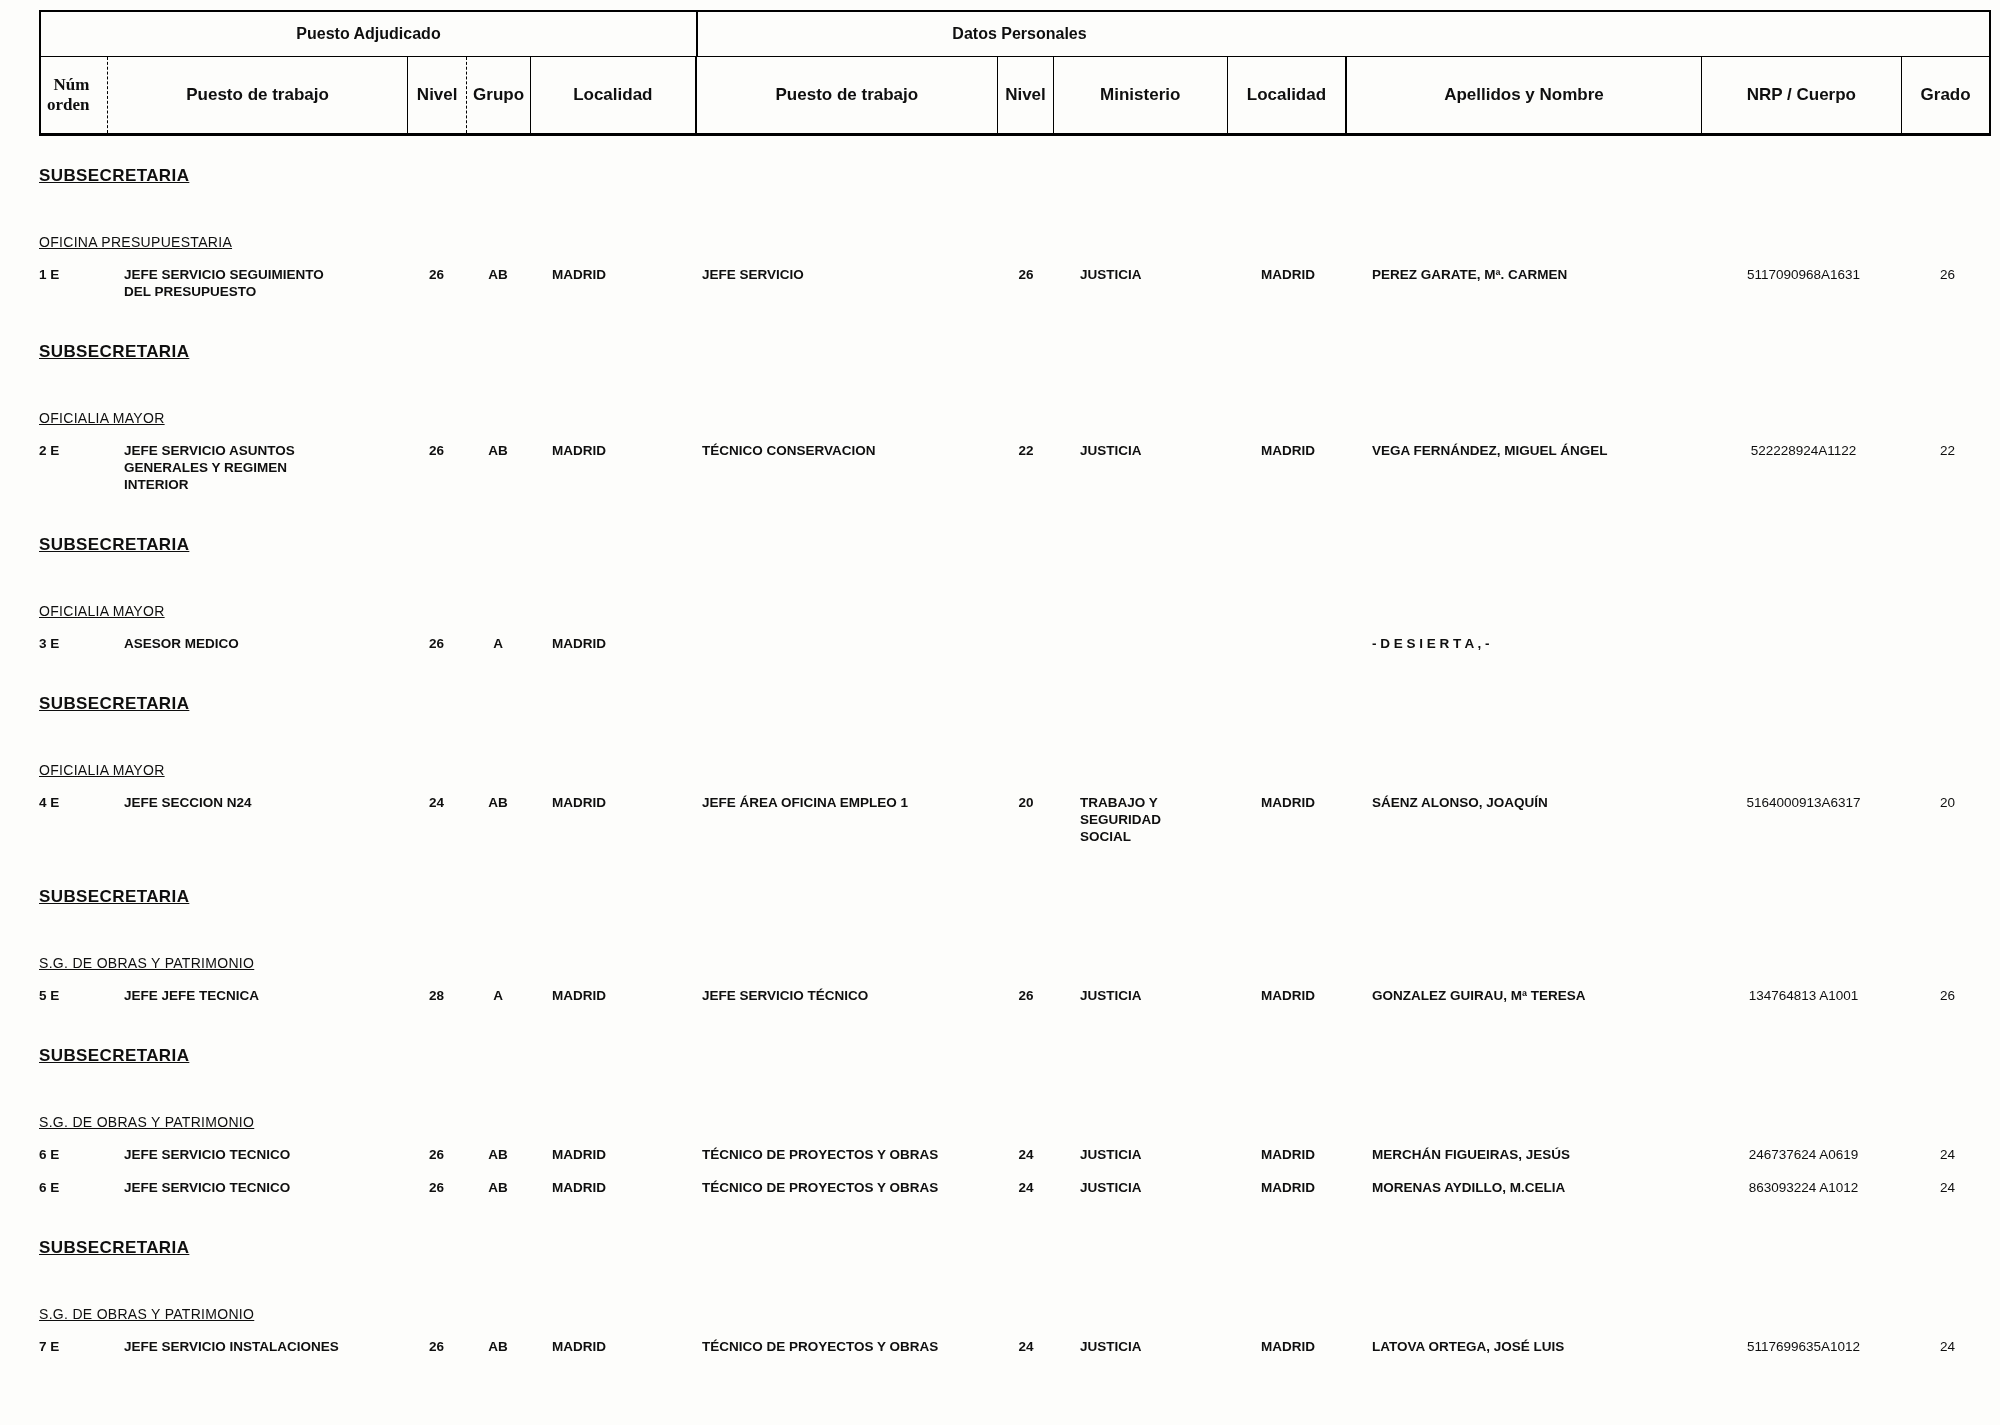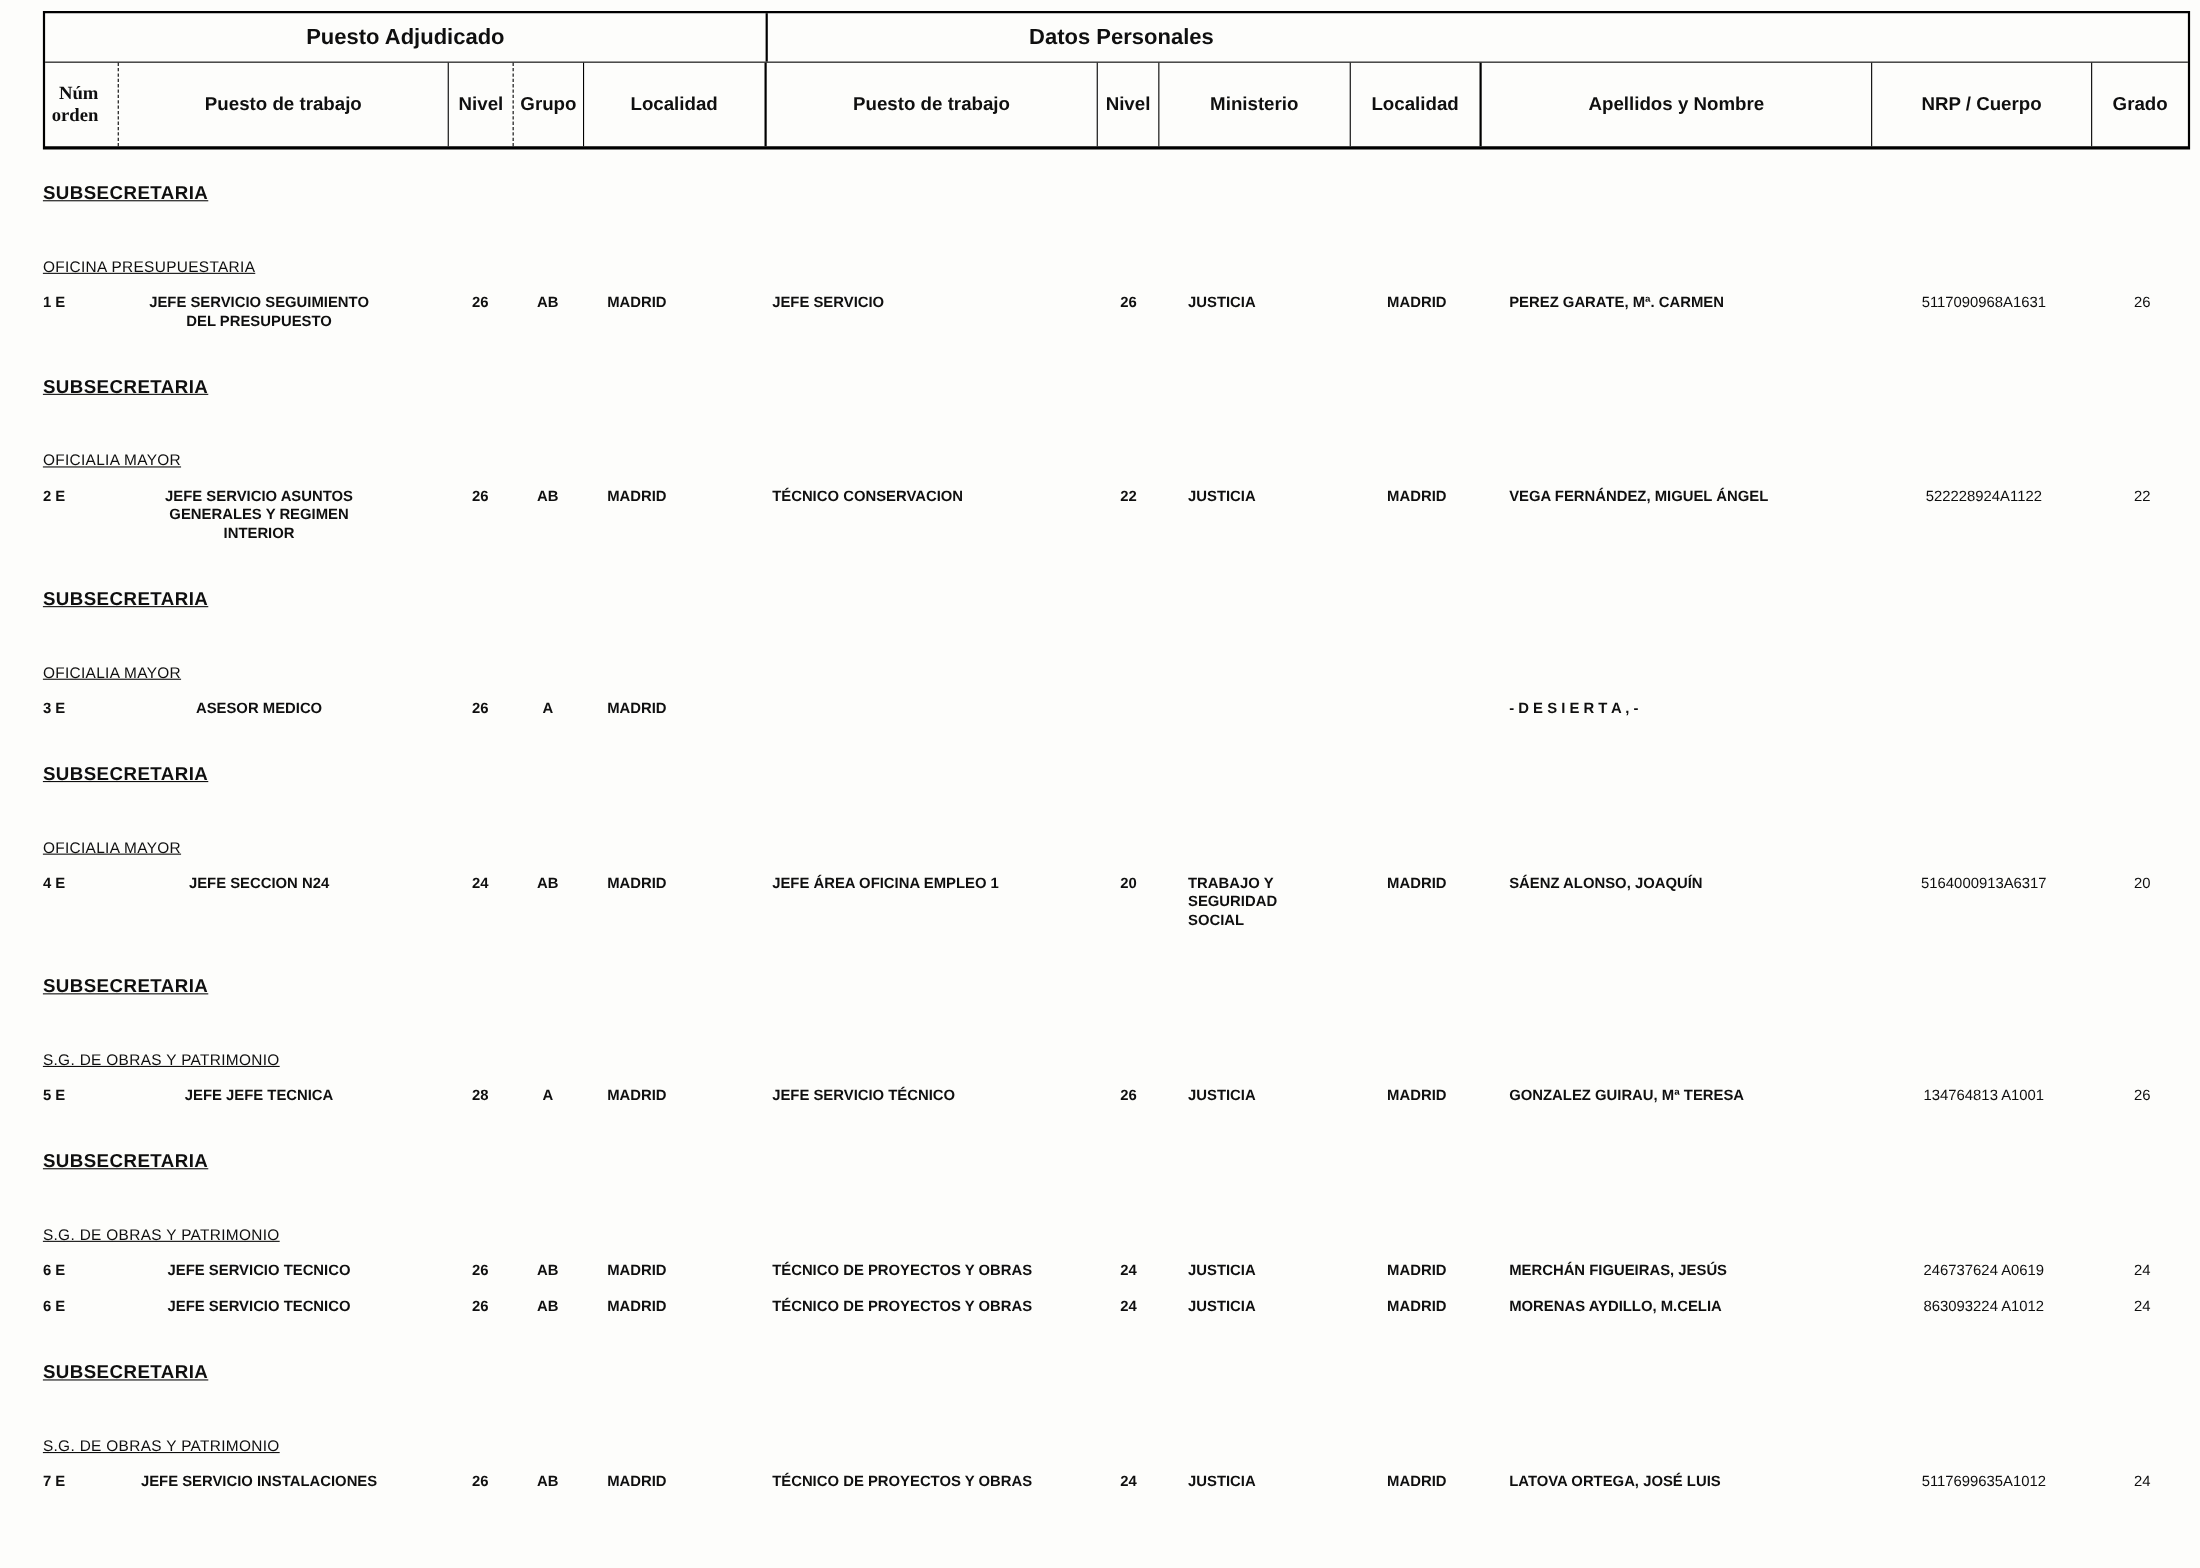--- a/index.html
+++ b/index.html
@@ -12,38 +12,38 @@
     overflow: hidden;
   }
   .page { padding: 10px 24px 0 39px; }
   .doc { width: 1952px; }
 
   
   .header-box { border: 2px solid #000; border-bottom-width: 3px; }
   .group-row { display: flex; border-bottom: 1px solid #000; }
   .group-row > div {
     height: 44px; display: flex; align-items: center; justify-content: center;
-    font-weight: bold; font-size: 20px; border-right: 2px solid #000;
+    font-weight: bold; font-size: 16px; border-right: 2px solid #000;
   }
   .group-row > div:last-child { border-right: none; }
   .g1 { width: 657px; } .g2 { width: 652px; } .g3 { width: 643px; }
 
   .col-row { display: flex; }
   .col-row > div {
     height: 76px; display: flex; align-items: center; justify-content: center;
     font-weight: bold; font-size: 17px; text-align: center;
     border-right: 1px solid #000; white-space: pre-line; line-height: 20px;
   }
   .col-row > .h-num { justify-content: flex-start; text-align: right; padding-left: 6px; border-right-style: dashed; font-family: Liberation Serif, serif; }
   .col-row > .h-nv1 { border-right-style: dashed; }
   .col-row > .h-lo1, .col-row > .h-lo2 { border-right-width: 2px; }
   .col-row > .h-grado { border-right: none; }
 
   
-  .w-num { width: 67px; }  .w-pa { width: 301px; text-align: center; } .w-nv1 { width: 59px; }
+  .w-num { width: 67px; }  .w-pa { width: 301px; } .w-nv1 { width: 59px; }
   .w-gr { width: 64px; }   .w-lo1 { width: 166px; } .w-pc { width: 302px; }
   .w-nv2 { width: 56px; }  .w-min { width: 174px; } .w-lo2 { width: 120px; }
   .w-nom { width: 355px; } .w-nrp { width: 201px; } .w-grado { width: 87px; }
 
   
   .section-heading {
     font-size: 17px; font-weight: bold; text-decoration: underline;
     margin: 42px 0 0 0; letter-spacing: 0.4px;
   }
   #sections > section:first-child .section-heading { margin-top: 30px; }

